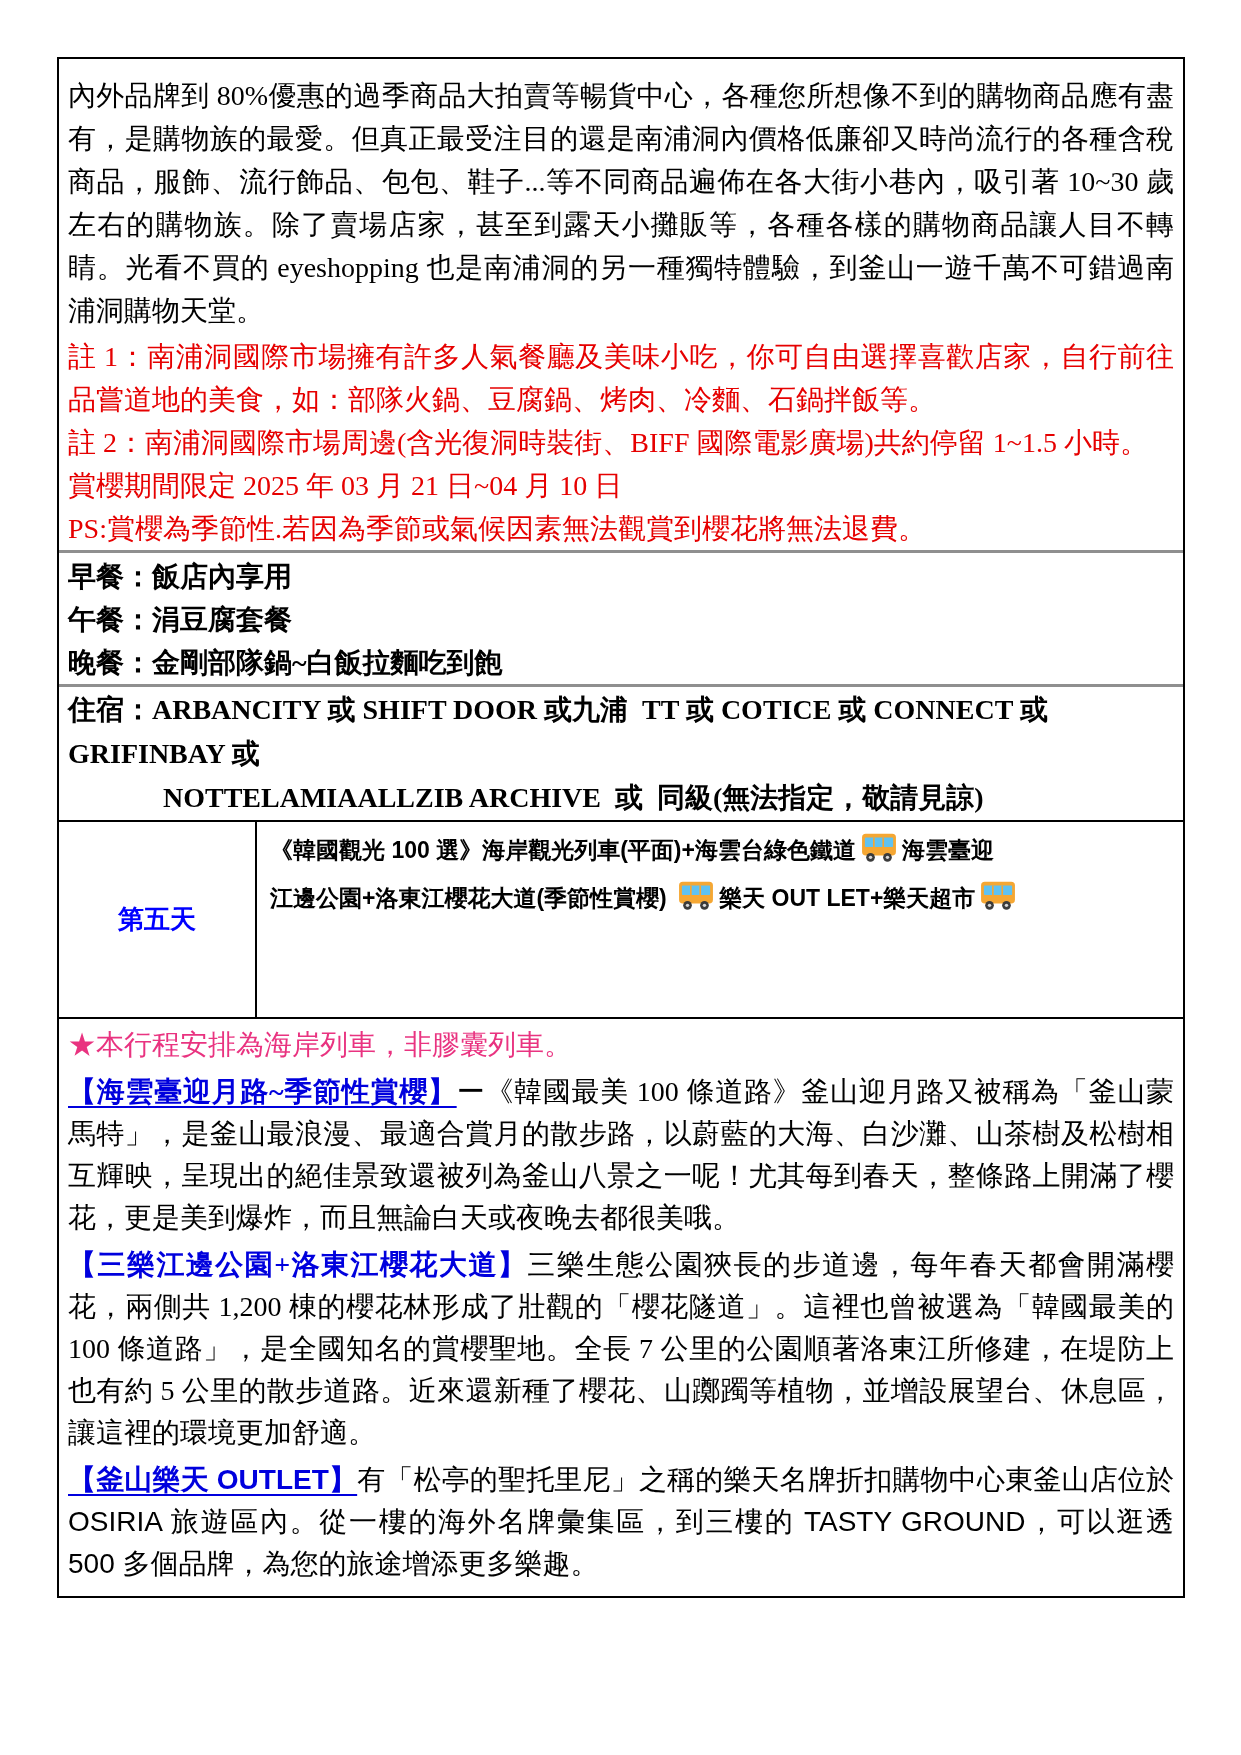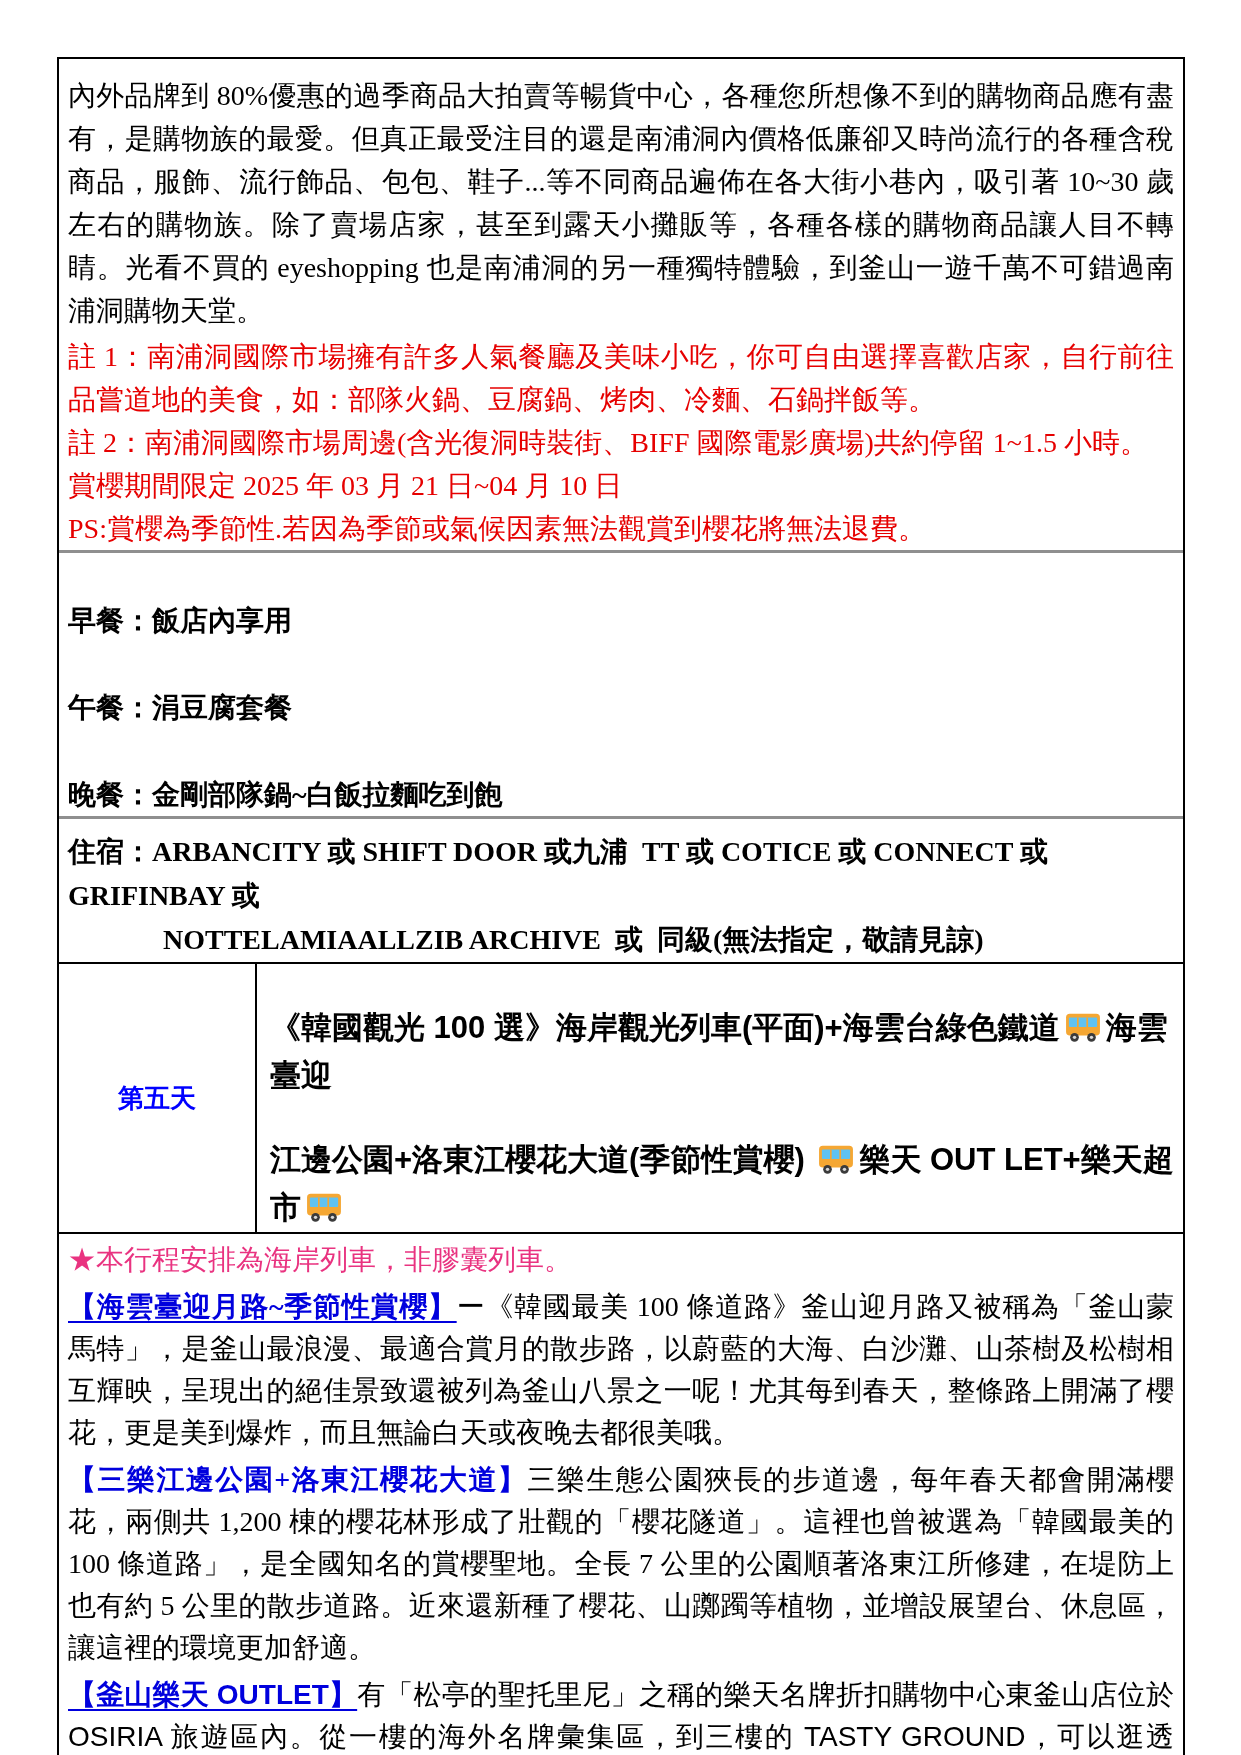--- a/index.html
+++ b/index.html
@@ -14,40 +14,39 @@
     border:2px solid #000;box-sizing:border-box;background:#fff;
   }
   .sec{box-sizing:border-box;padding:0 9px;}
   
   .sec-intro{min-height:461px;border-bottom:3px solid #8f8f8f;padding-top:15px;}
   .sec-intro div{font-size:28px;line-height:43px;text-align:justify;}
   .red-text{color:var(--red,#e60000);}
   .note{margin-top:3px;}
   
   .sec-meals{min-height:129px;border-bottom:3px solid #8f8f8f;padding-top:2px;}
-  .sec-meals div{font-size:28px;line-height:43px;font-weight:700;margin-top:44px;}
+  .sec-meals div{font-size:28px;line-height:43px;font-weight:700;}
   
-  .sec-hotel{min-height:89px;border-bottom:2px solid #000;padding-top:11px;}
+  .sec-hotel{min-height:89px;border-bottom:2px solid #000;padding-top:1px;}
   .sec-hotel div{font-size:28px;line-height:44px;font-weight:700;white-space:pre-wrap;}
   .hotel-line2{margin-left:95px;}
   
   .sec-day5{min-height:197px;border-bottom:2px solid #000;display:flex;padding:0;}
   .day5-label-cell{
     width:198px;flex:0 0 198px;border-right:2px solid #000;
     display:flex;align-items:center;justify-content:center;box-sizing:border-box;
   }
   .day5-label{
     color:var(--day-blue,#0000ff);font-size:26px;font-weight:700;
     font-family:"Liberation Sans","DejaVu Sans",sans-serif;
   }
   .day5-content-cell{flex:1;padding:4px 6px 0 13px;box-sizing:border-box;}
   .day5-line{
-    font-size:31px;line-height:48px;font-weight:700;white-space:pre-wrap;
+    font-size:23px;line-height:48px;font-weight:700;white-space:pre-wrap;
     font-family:"Liberation Sans","DejaVu Sans",sans-serif;
-    margin-top:36px;
   }
   .bus-icon{width:38px;height:32px;vertical-align:-5px;margin:0 4px;}
   .plane{color:var(--plane-purple,#6a35cc);font-family:"DejaVu Sans",sans-serif;padding:0 2px;}
   
   .sec-desc{padding:5px 9px 6px;}
   .desc-para{margin:0 0 5px;font-size:28px;line-height:42px;text-align:justify;}
   .desc-para.sans{font-family:"Liberation Sans","DejaVu Sans",sans-serif;}
   .sg-hblue,.sg-hblue-nou{color:var(--hblue,#0000dd);font-weight:700;}
   .sg-hblue{text-decoration:underline;text-underline-offset:5px;text-decoration-thickness:2px;}
   .sg-red{color:var(--red,#e60000);}

